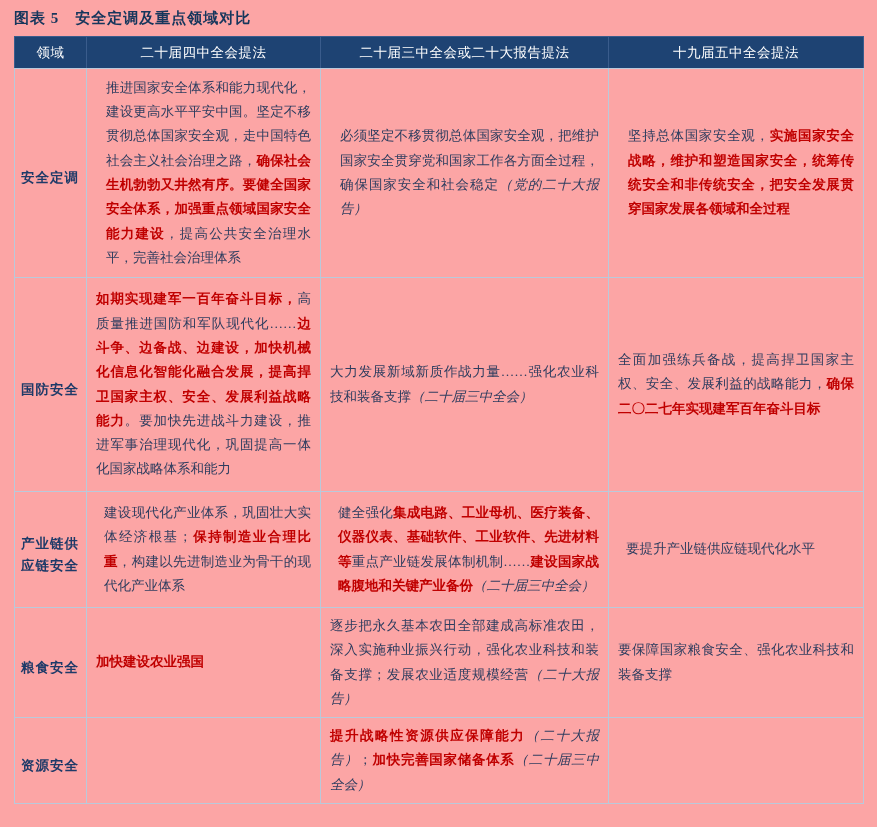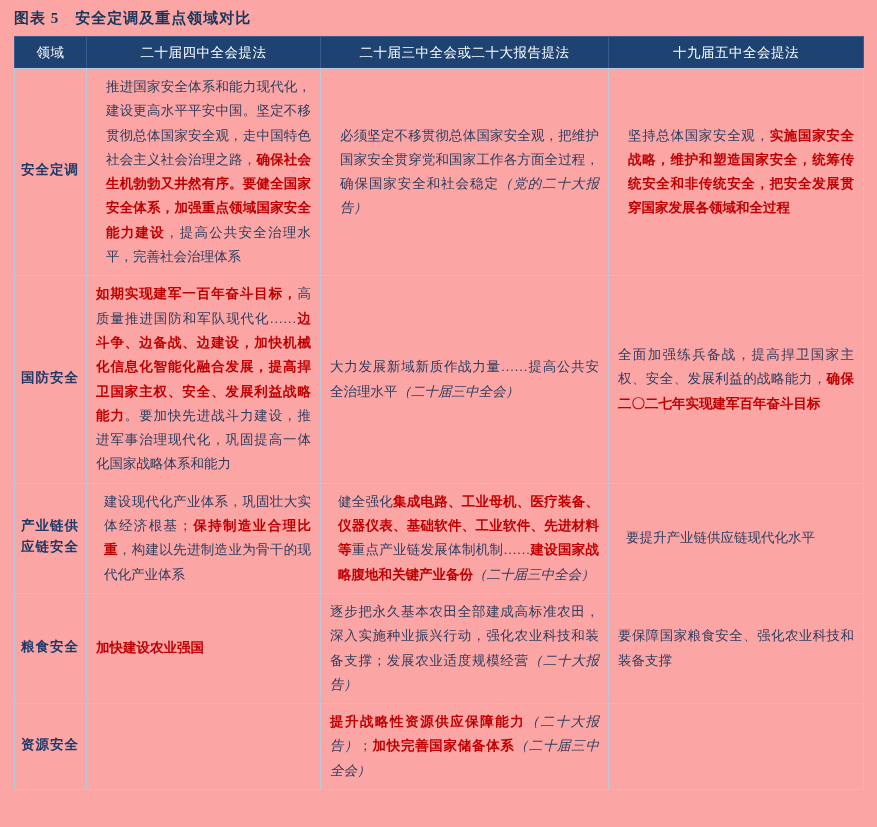--- a/index.html
+++ b/index.html
@@ -49,21 +49,21 @@
     font-size: 13.5px;
     line-height: 1.8;
     color: #2e3d5f;
     padding: 6px 9px;
     text-align: justify;
   }
   table.cmp td.domain {
     font-weight: bold;
     color: #1e3a68;
     text-align: left;
-    padding: 2px 4px 6px 6px;
+    padding: 16px 4px 6px 6px;
     line-height: 1.6;
     letter-spacing: 1px;
   }
   
   tr[data-row="0"] td { height: 186px; padding-left: 19px; }
   tr[data-row="1"] td { height: 191px; }
   tr[data-row="2"] td { height: 93px; padding-left: 17px; }
   tr[data-row="3"] td { height: 36px; }
   tr[data-row="4"] td { height: 68px; }
   tr[data-row="5"] td { height: 37px; }
@@ -96,21 +96,21 @@
     <tbody>
         <tr data-row="0">
           <td class="domain">安全定调</td>
           <td><span class="seg-n">推进国家安全体系和能力现代化，建设更高水平平安中国。坚定不移贯彻总体国家安全观，走中国特色社会主义社会治理之路，</span><span class="seg-r">确保社会生机勃勃又井然有序。要健全国家安全体系，加强重点领域国家安全能力建设</span><span class="seg-n">，提高公共安全治理水平，完善社会治理体系</span></td>
           <td><span class="seg-n">必须坚定不移贯彻总体国家安全观，把维护国家安全贯穿党和国家工作各方面全过程，确保国家安全和社会稳定</span><span class="seg-i">（党的二十大报告）</span></td>
           <td><span class="seg-n">坚持总体国家安全观，</span><span class="seg-r">实施国家安全战略，维护和塑造国家安全，统筹传统安全和非传统安全，把安全发展贯穿国家发展各领域和全过程</span></td>
         </tr>
         <tr data-row="1">
           <td class="domain">国防安全</td>
           <td><span class="seg-r">如期实现建军一百年奋斗目标，</span><span class="seg-n">高质量推进国防和军队现代化……</span><span class="seg-r">边斗争、边备战、边建设，加快机械化信息化智能化融合发展，提高捍卫国家主权、安全、发展利益战略能力</span><span class="seg-n">。要加快先进战斗力建设，推进军事治理现代化，巩固提高一体化国家战略体系和能力</span></td>
-          <td><span class="seg-n">大力发展新域新质作战力量……提高公共安全治理水平</span><span class="seg-i">（二十届三中全会）</span></td>
+          <td><span class="seg-n">大力发展新域新质作战力量……强化农业科技和装备支撑</span><span class="seg-i">（二十届三中全会）</span></td>
           <td><span class="seg-n">全面加强练兵备战，提高捍卫国家主权、安全、发展利益的战略能力，</span><span class="seg-r">确保二〇二七年实现建军百年奋斗目标</span></td>
         </tr>
         <tr data-row="2">
           <td class="domain">产业链供应链安全</td>
           <td><span class="seg-n">建设现代化产业体系，巩固壮大实体经济根基；</span><span class="seg-r">保持制造业合理比重</span><span class="seg-n">，构建以先进制造业为骨干的现代化产业体系</span></td>
           <td><span class="seg-n">健全强化</span><span class="seg-r">集成电路、工业母机、医疗装备、仪器仪表、基础软件、工业软件、先进材料等</span><span class="seg-n">重点产业链发展体制机制……</span><span class="seg-r">建设国家战略腹地和关键产业备份</span><span class="seg-i">（二十届三中全会）</span></td>
           <td><span class="seg-n">要提升产业链供应链现代化水平</span></td>
         </tr>
         <tr data-row="4">
           <td class="domain">粮食安全</td>

